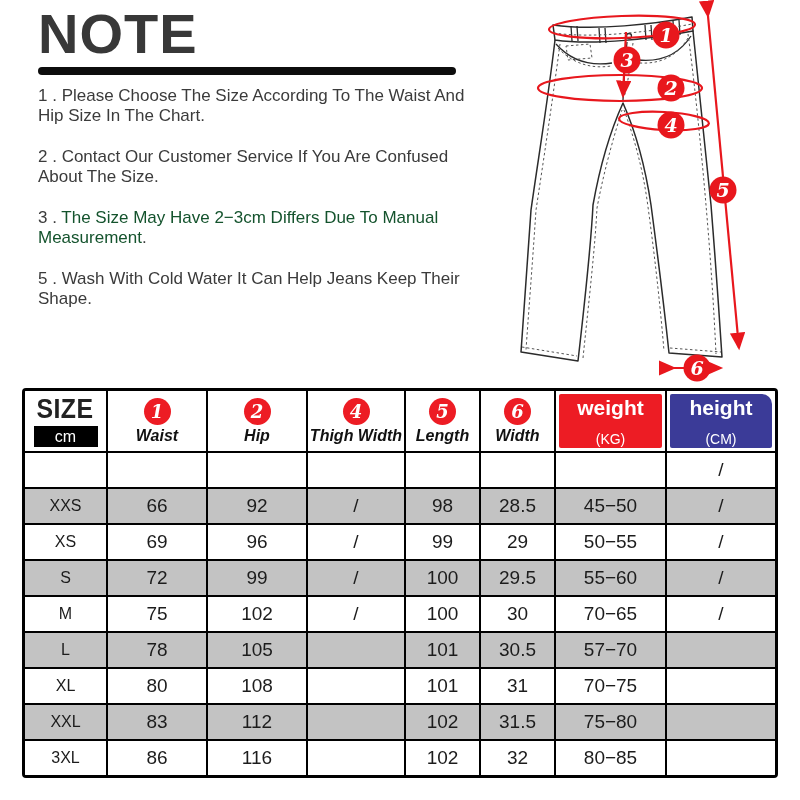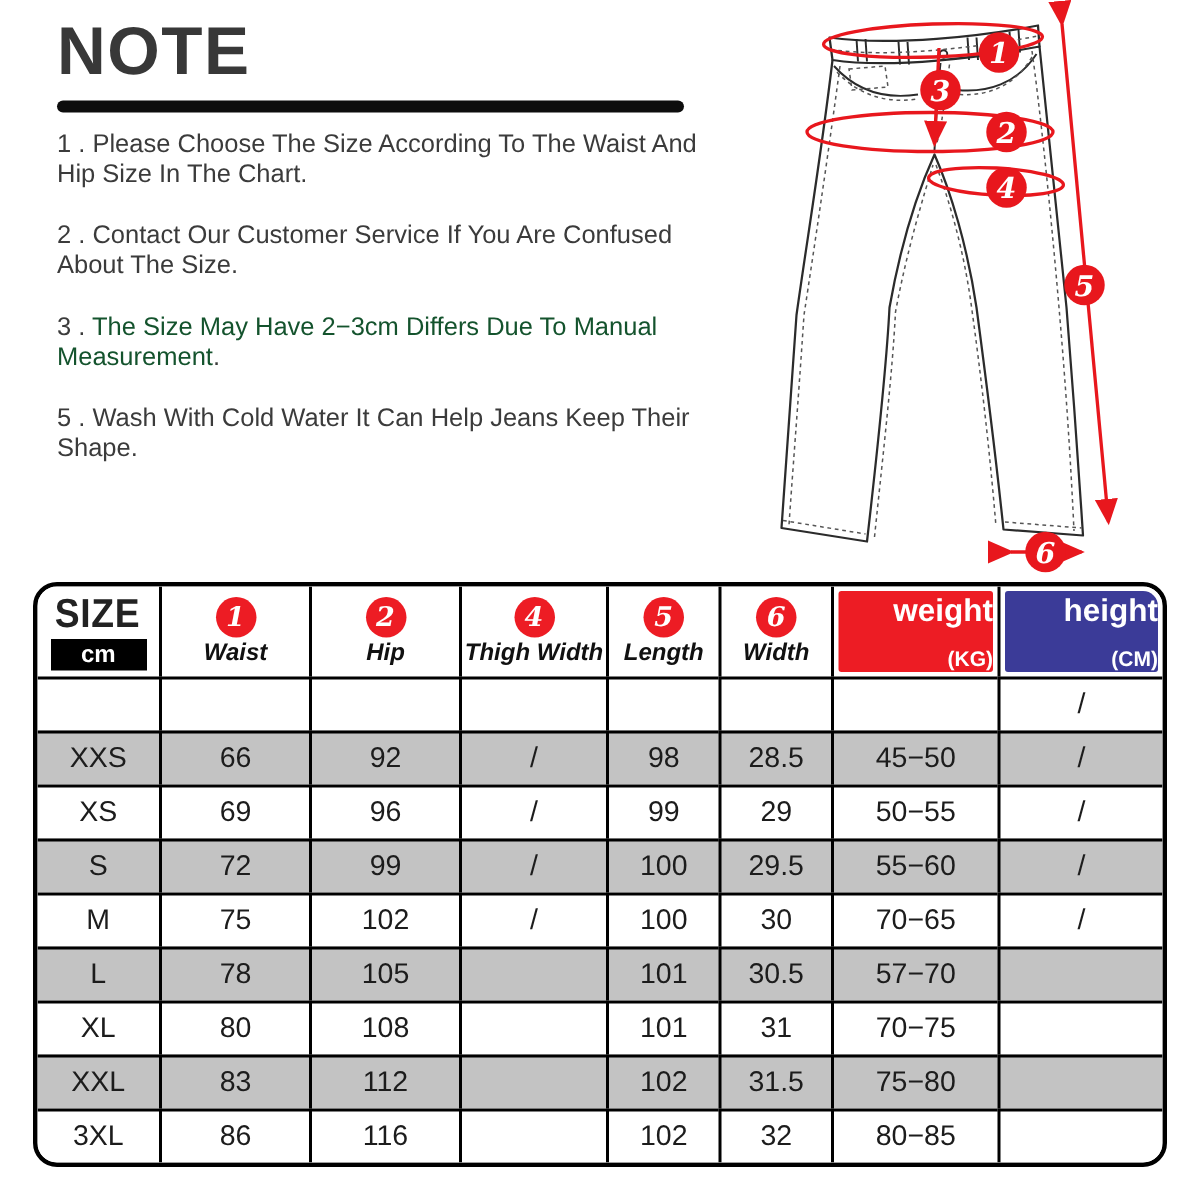--- a/index.html
+++ b/index.html
@@ -3,78 +3,78 @@
 <meta charset="utf-8">
 <style>
   html,body{margin:0;padding:0;}
   body{
     width:800px;height:800px;position:relative;background:#ffffff;
     font-family:"Liberation Sans",sans-serif;color:#2f2f2f;overflow:hidden;
   }
   
   .note-title{
     position:absolute;left:38px;top:8px;
-    font-size:45px;font-weight:900;color:#383838;letter-spacing:1px;line-height:52px;
+    font-size:56px;font-weight:900;color:#383838;letter-spacing:1px;line-height:52px;
   }
   .title-rule{
     position:absolute;left:38px;top:67px;width:418px;height:8px;
     background:#0d0d0d;border-radius:4px;
   }
   .notes{position:absolute;left:38px;top:86px;width:450px;}
   .note-item{margin:0 0 21px 0;font-size:17px;line-height:20px;color:#3b3b3b;}
   .note-item .red-text{color:#14532d;}
   
   .jeans-svg{position:absolute;left:500px;top:0;width:280px;height:392px;}
   .badge-num{
     font-family:"DejaVu Serif",serif;font-style:italic;font-weight:bold;
     font-size:19px;fill:#ffffff;text-anchor:middle;
   }
   
   .size-table{
     position:absolute;left:22px;top:388px;width:756px;height:390px;
-    box-sizing:border-box;border:3px solid #000;border-radius:16px;overflow:hidden;
+    box-sizing:border-box;border:3px solid #000;border-radius:4px;overflow:hidden;
     background:#fff;display:grid;
     grid-template-columns:81px 100px 100px 98px 75px 75px 111px 1fr;
     grid-template-rows:60px repeat(9,1fr);
   }
   .thead,.trow{display:contents;}
   .cell{
     display:flex;flex-direction:column;align-items:center;justify-content:center;
     border-left:2px solid #000;background:#fff;color:#1c1c1c;
     font-size:19px;box-sizing:border-box;overflow:hidden;
   }
   .thead > .cell:first-child, .trow > .cell:first-child{border-left:none;}
   .trow > .cell{border-top:2px solid #000;}
   .trow.shade > .cell{background:#c3c3c3;}
-  .cell.size-col{font-size:19px;}
+  .cell.size-col{font-size:16px;}
   
   .hcell{gap:2px;}
   .size-word{
     font-size:27px;font-weight:700;color:#222;letter-spacing:0.5px;
     transform:scaleX(0.92);line-height:28px;
   }
   .cm-badge{
-    width:64px;height:21px;background:#000;color:#fff;font-weight:bold;
+    width:64px;height:21px;background:#000;color:#fff;font-weight:normal;
     font-size:16px;line-height:21px;text-align:center;margin-top:1px;
   }
   .num-badge{
     width:27px;height:27px;border-radius:50%;background:#ed1c24;color:#fff;
     display:flex;align-items:center;justify-content:center;
     font-family:"DejaVu Serif",serif;font-style:italic;font-weight:bold;font-size:18px;
   }
   .col-label{font-style:italic;font-weight:600;font-size:16px;color:#111;}
   .fill-cell{padding:3px;}
   .hfill{
-    width:100%;height:100%;display:flex;flex-direction:column;align-items:flex-end;
+    width:100%;height:100%;display:flex;flex-direction:column;align-items:center;
     justify-content:center;color:#fff;border-radius:2px;
   }
   .hfill.red{background:#ed1c24;}
   .hfill.blue{background:#3b3b98;border-top-right-radius:10px;}
   .hfill .l1{font-size:21px;font-weight:bold;line-height:23px;}
-  .hfill .l2{font-size:14px;font-weight:bold;line-height:16px;margin-top:12px;}
+  .hfill .l2{font-size:14px;font-weight:normal;line-height:16px;margin-top:12px;}
 </style>
 </head>
 <body>
 
 <div class="note-title">NOTE</div>
 <div class="title-rule"></div>
 
 <div class="notes" id="notes">
     <p class="note-item"><span>1 . </span><span>Please Choose The Size According To The Waist And<br>Hip Size In The Chart.</span></p>
     <p class="note-item"><span>2 . </span><span>Contact Our Customer Service If You Are Confused<br>About The Size.</span></p>

